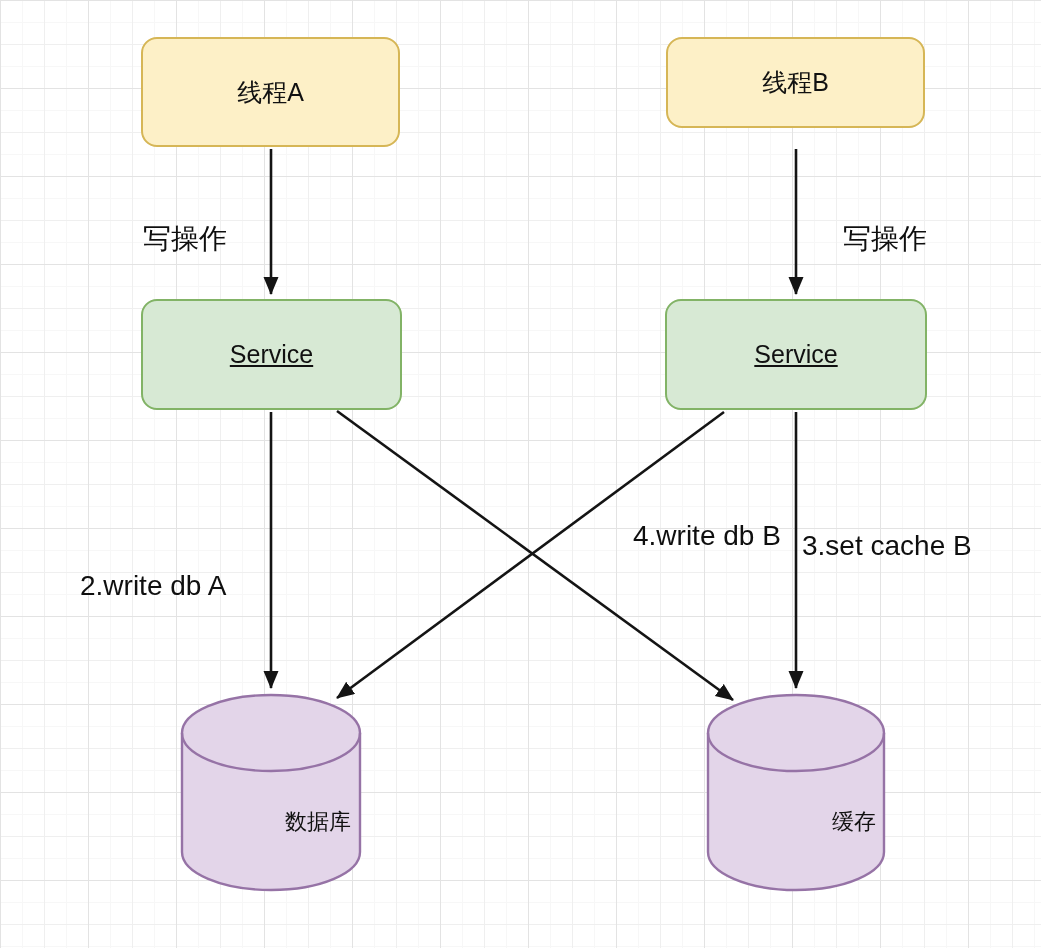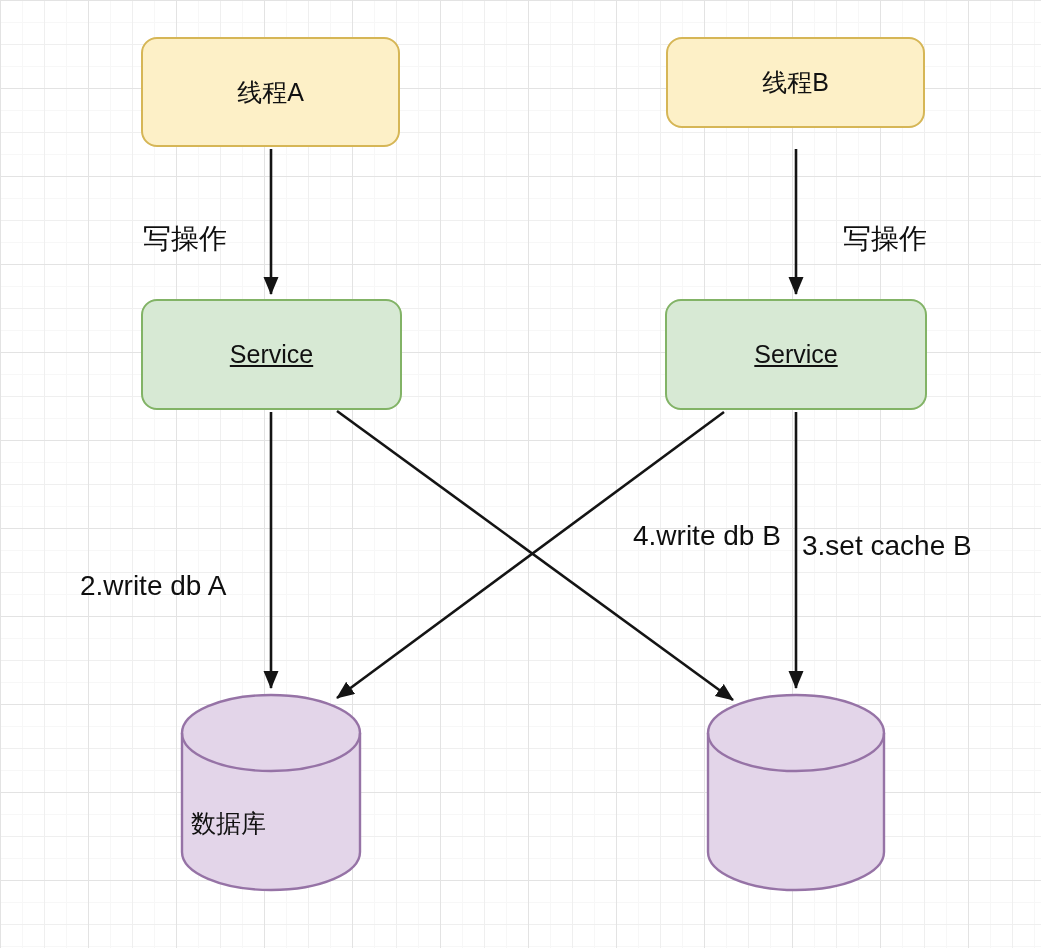--- a/index.html
+++ b/index.html
@@ -55,22 +55,22 @@
   }
   #lbl-write-op-left{left:143px;top:222px;}
   #lbl-write-op-right{left:843px;top:222px;}
   #lbl-step1{left:391px;top:416px;}
   #lbl-step4{left:585px;top:519px;margin-left:48px;}
   #lbl-step2{left:80px;top:529px;margin-top:40px;}
   #lbl-step3{left:802px;top:529px;}
   .cyl-label{
     position:absolute;
     width:160px;
-    text-align:left;
-    font-size:25px;color:#111;
+    text-align:right;
+    font-size:22px;color:#111;
     white-space:nowrap;
   }
   #lbl-database{left:191px;top:807px;}
   #lbl-cache{left:716px;top:807px;}
 </style>
 </head>
 <body>
 
 <div class="canvas">
 
@@ -113,14 +113,15 @@
     <span>Service</span>
   </div>
 
   <div class="edge-label" id="lbl-write-op-left">写操作</div>
   <div class="edge-label" id="lbl-write-op-right">写操作</div>
   <div class="edge-label" id="lbl-step2">2.write db A</div>
   <div class="edge-label" id="lbl-step3">3.set cache B</div>
   <div class="edge-label" id="lbl-step4">4.write db B</div>
 
   <div class="cyl-label" id="lbl-database">数据库</div>
+  <div class="cyl-label" id="lbl-cache">缓存</div>
 
 </div>
 
 </body></html>

